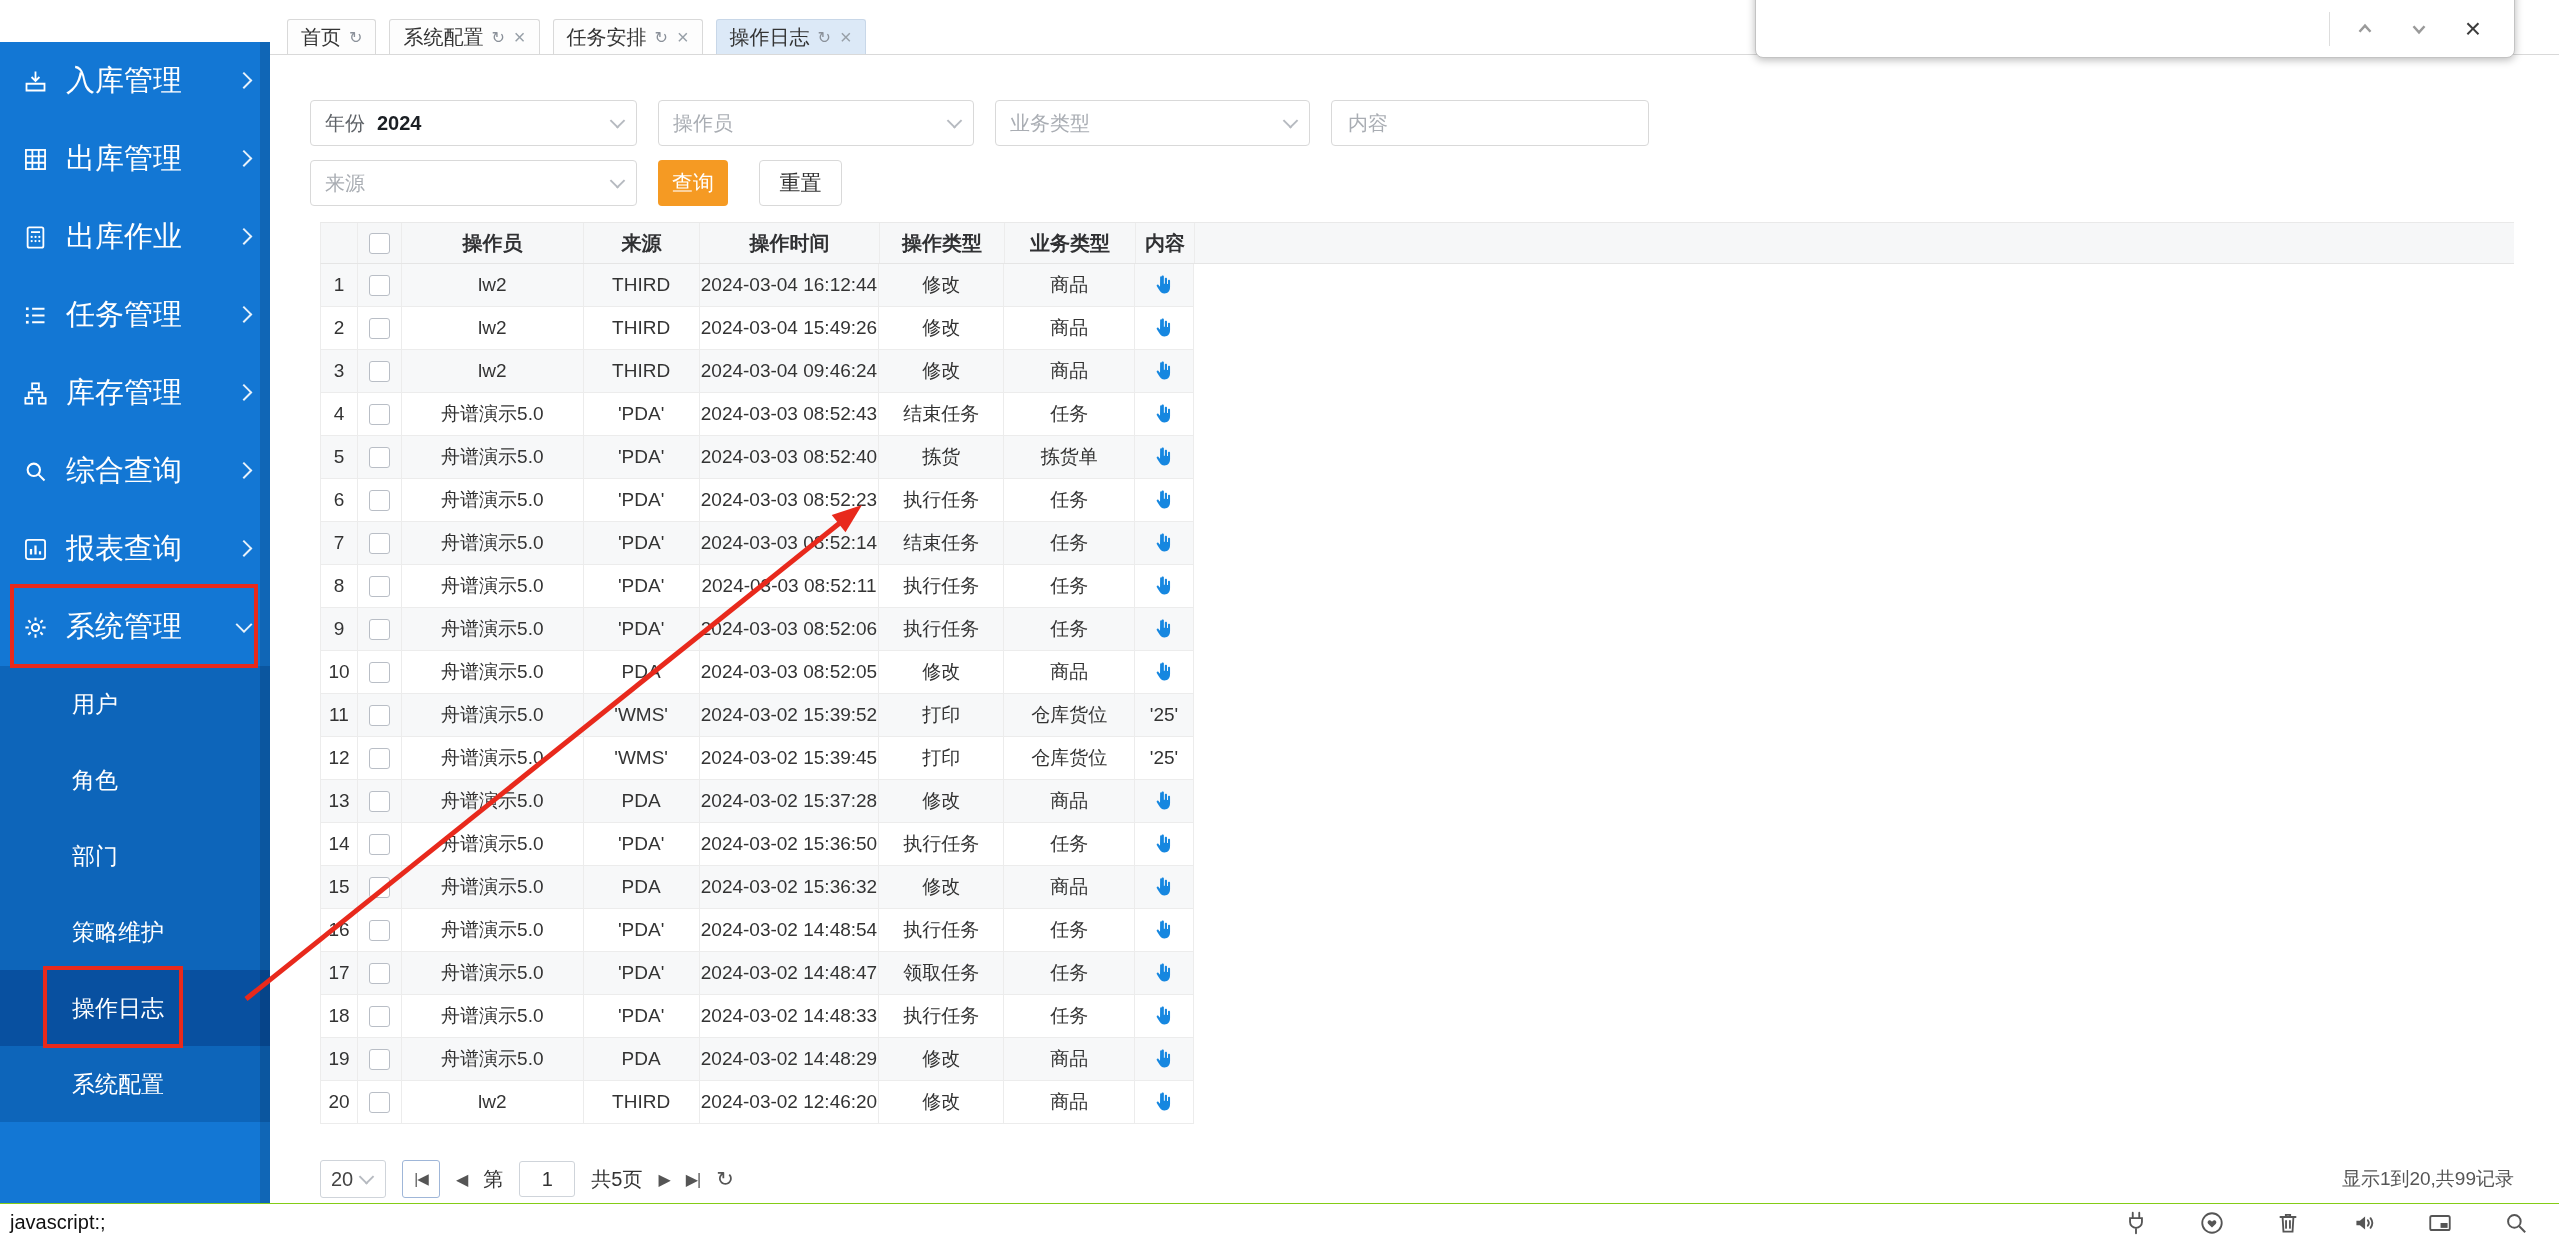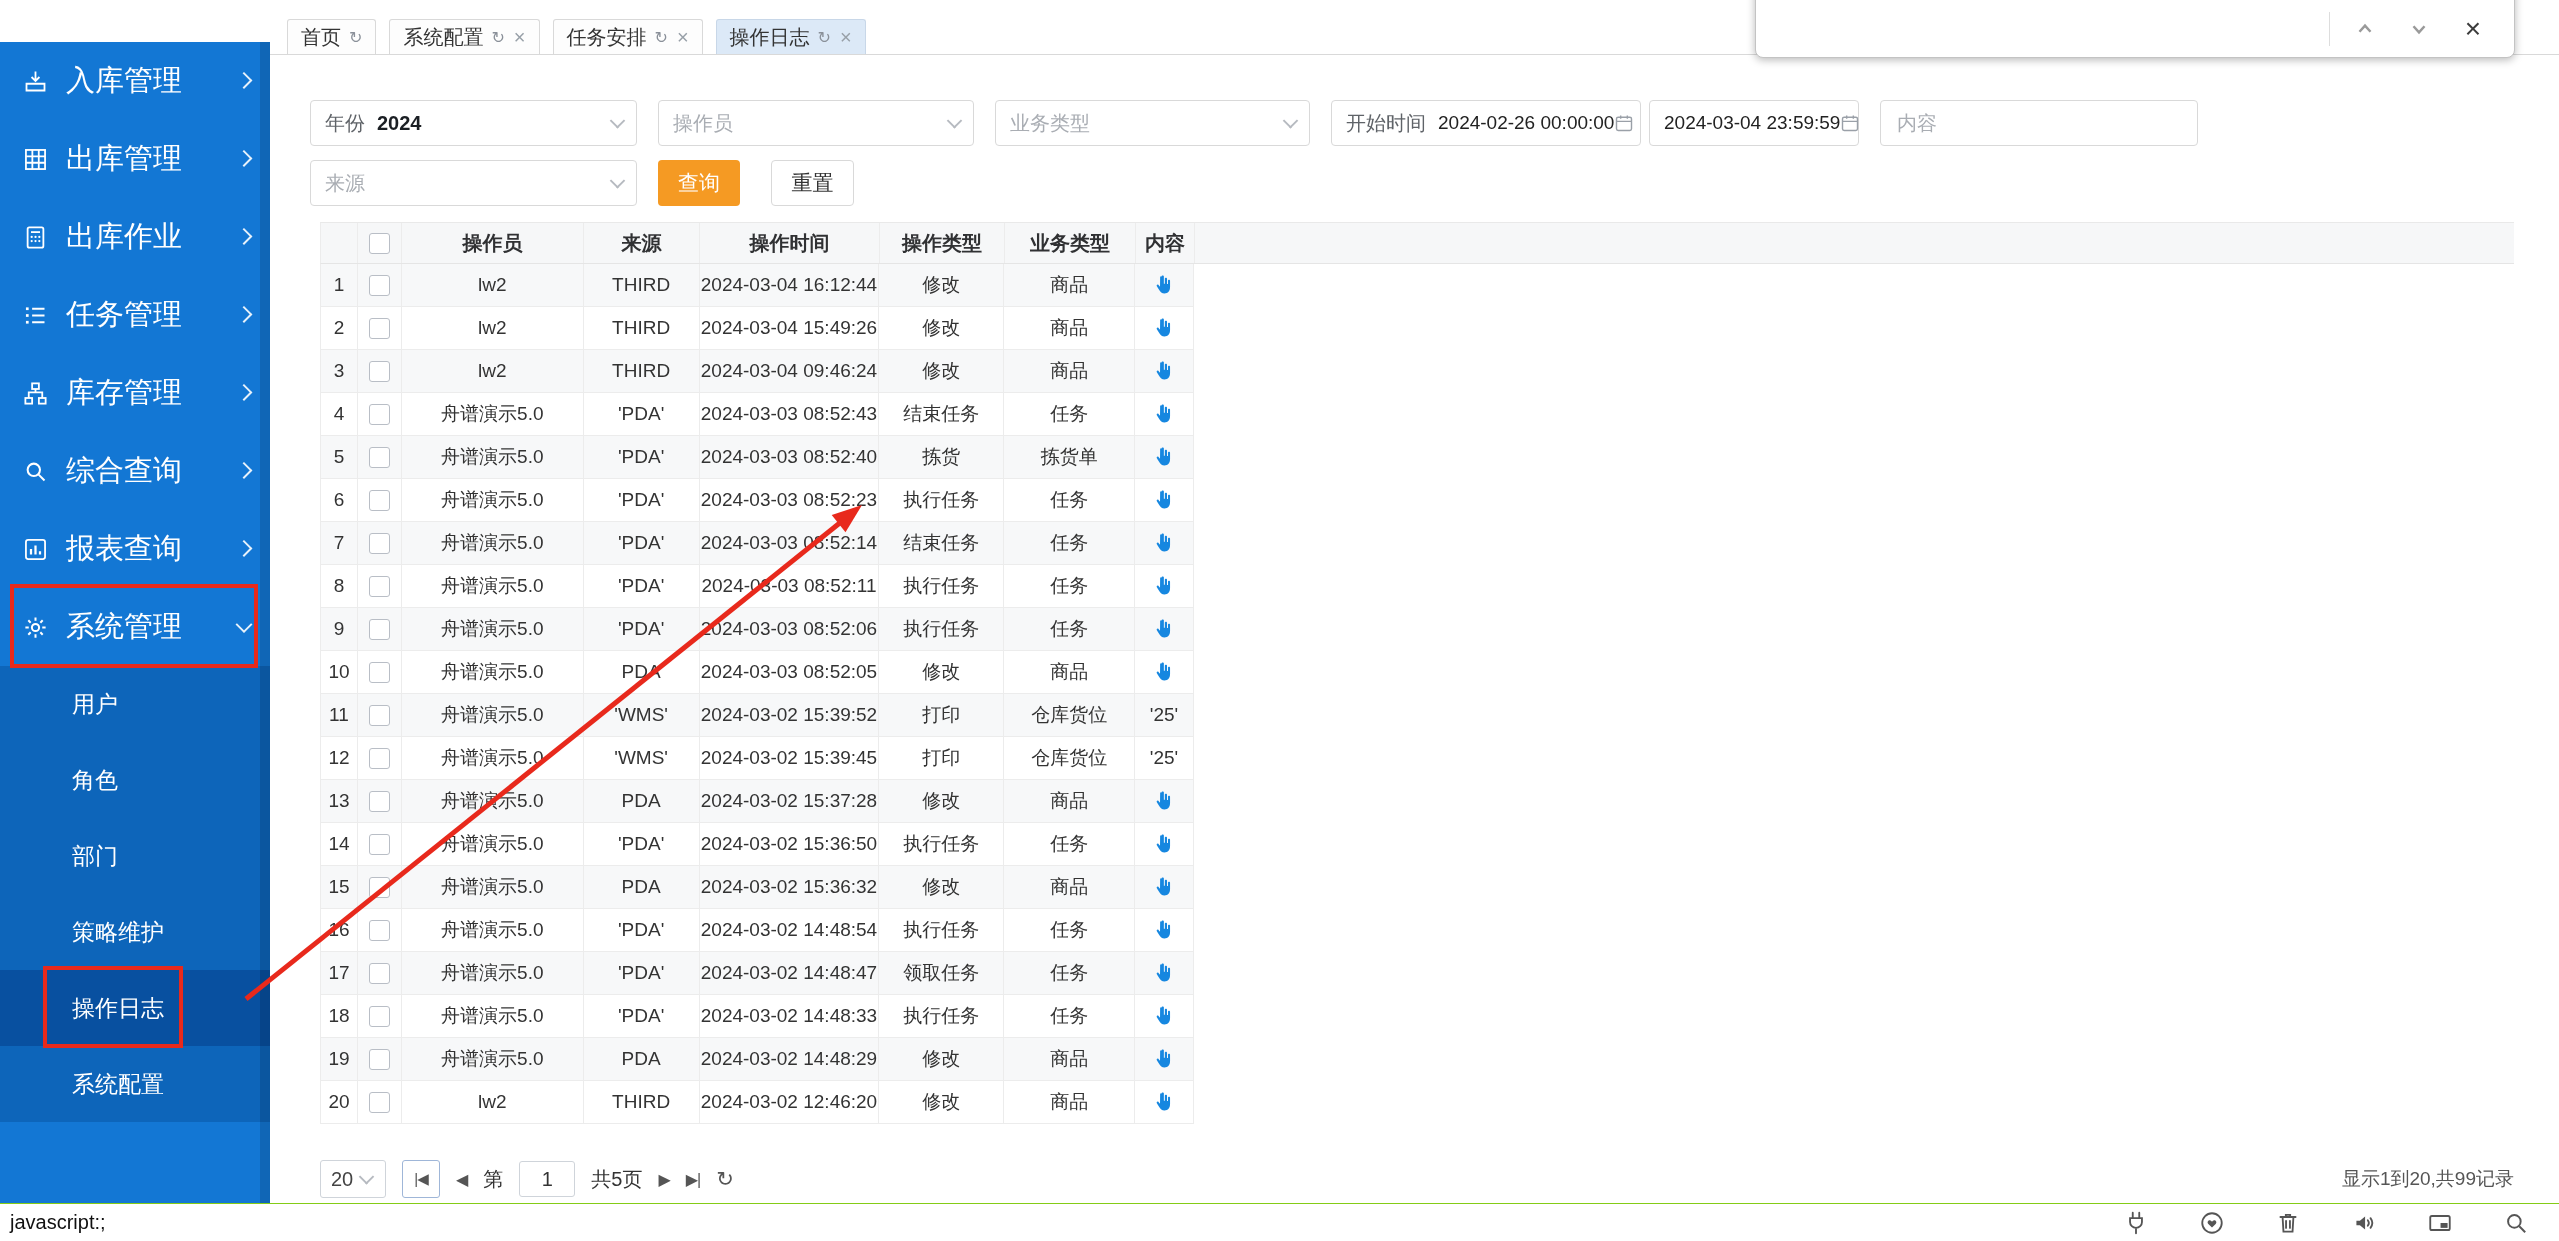--- a/index.html
+++ b/index.html
@@ -51,21 +51,21 @@
   .dbox1{width:310px}.dbox2{width:210px}.w-content{width:318px}
   .dgroup{display:flex;gap:8px;}
   .lab{color:#5f6368;margin-right:12px;white-space:nowrap;}
   .val{color:#1b1f24;font-weight:bold;}
   .ph{color:#a9adb3;}
   .dval{color:#222;font-size:19px;white-space:nowrap;}
   .cal{margin-left:auto;flex:none;cursor:pointer;}
   .cal svg{width:20px;height:20px;display:block;}
   .tinput input{border:none;outline:none;font-size:20px;width:100%;font-family:inherit;color:#333;background:transparent;}
   .tinput input::placeholder{color:#a9adb3;}
-  .btn-query{width:82px;height:46px;margin-left:21px;background:var(--query,#f59a23);color:#fff;border:none;
+  .btn-query{width:70px;height:46px;margin-left:21px;background:var(--query,#f59a23);color:#fff;border:none;
              border-radius:4px;font-size:21px;cursor:pointer;font-family:inherit;}
   .btn-reset{width:83px;height:46px;margin-left:31px;background:#fff;border:1px solid #d9d9d9;border-radius:4px;
              font-size:21px;color:#333;cursor:pointer;font-family:inherit;}
   
   .table{position:absolute;left:50px;top:167px;}
   .thead{display:flex;width:2194px;height:42px;background:#f6f7f8;border-top:1px solid #e9e9e9;
          border-bottom:1px solid #e5e5e5;border-left:1px solid #ececec;box-sizing:border-box;
          font-weight:bold;font-size:20px;color:#303133;}
   .th,.td{display:flex;align-items:center;justify-content:center;box-sizing:border-box;
           border-right:1px solid #ececec;overflow:hidden;white-space:nowrap;}
@@ -247,41 +247,20 @@
         <span class="chev"></span>
       </div>
       <div class="sel w-oper">
         <span class="ph">操作员</span>
         <span class="chev"></span>
       </div>
       <div class="sel w-biz">
         <span class="ph">业务类型</span>
         <span class="chev"></span>
       </div>
-      <div class="dgroup">
-        <div class="dbox dbox1">
-          <span class="lab">开始时间</span>
-          <span class="dval">2024-02-26 00:00:00</span>
-          <span class="cal">
-            <svg viewBox="0 0 24 24" fill="none" stroke="#9aa0a8" stroke-width="1.7">
-                <rect x="3" y="5" width="18" height="16" rx="2"></rect>
-                <path d="M3 10h18M8 3v4M16 3v4"></path>
-              </svg>
-          </span>
-        </div>
-        <div class="dbox dbox2">
-          <span class="dval">2024-03-04 23:59:59</span>
-          <span class="cal">
-            <svg viewBox="0 0 24 24" fill="none" stroke="#9aa0a8" stroke-width="1.7">
-                <rect x="3" y="5" width="18" height="16" rx="2"></rect>
-                <path d="M3 10h18M8 3v4M16 3v4"></path>
-              </svg>
-          </span>
-        </div>
-      </div>
       <div class="tinput w-content">
         <input placeholder="内容" style="">
       </div>
     </div>
 
     <div class="frow2">
       <div class="sel w-src">
         <span class="ph">来源</span>
         <span class="chev"></span>
       </div>

